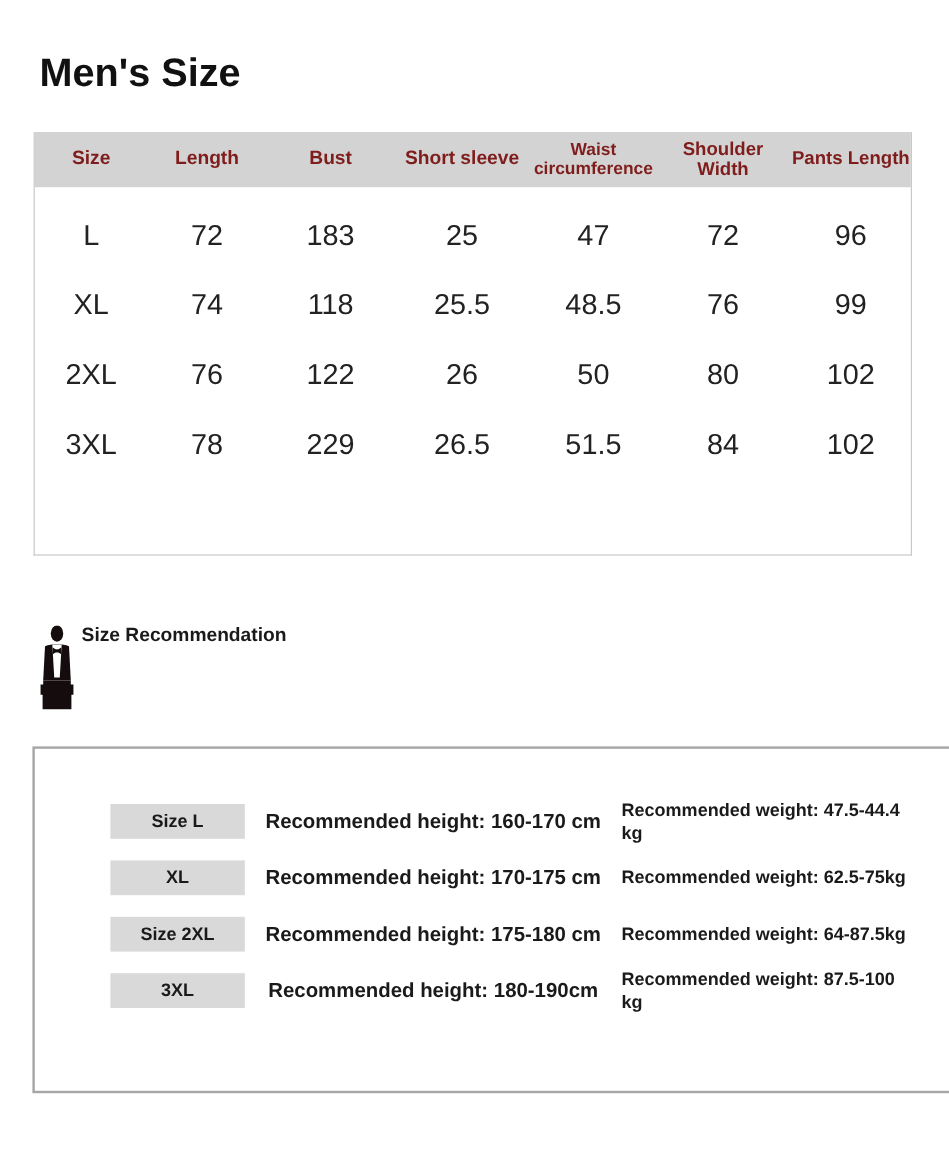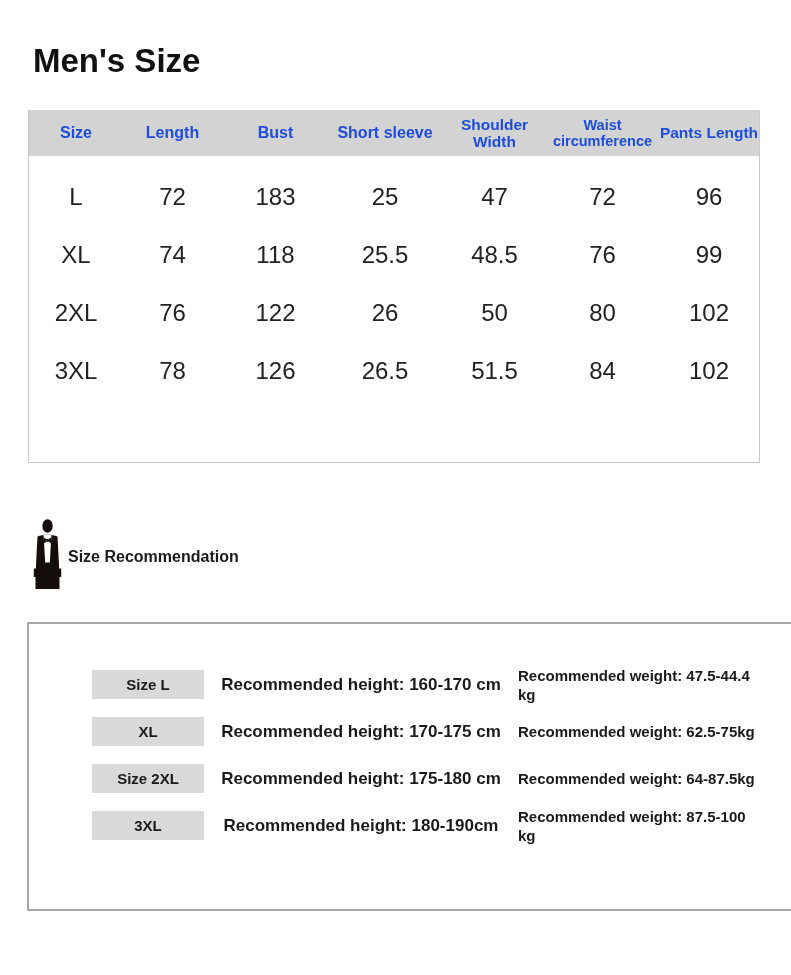--- a/index.html
+++ b/index.html
@@ -35,42 +35,42 @@
     grid-template-columns: 94px 99px 107px 112px 107px 109px 104px;
     background: #d3d3d3;
     min-height: 46px;
     align-items: center;
   }
   .th {
     text-align: center;
     font-weight: 700;
     font-size: 16px;
     line-height: 1.12;
-    color: #1d4ed8;
+    color: #7f1d1d;
   }
   .th.mid   { font-size: 15.5px; }
   .th.small { font-size: 14.5px; }
   .tbody { padding: 12px 0 62px 0; }
   .tr {
     display: grid;
     grid-template-columns: 94px 99px 107px 112px 107px 109px 104px;
     height: 58px;
     align-items: center;
   }
   .td {
     text-align: center;
     font-size: 24px;
     font-weight: 400;
     color: #222;
   }
 
   
   .rec-heading {
     display: flex;
-    align-items: center;
+    align-items: flex-start;
     gap: 6px;
     margin: 58px 0 0 33px;
     height: 72px;
   }
   .rec-heading .label {
     font-size: 16px;
     font-weight: 700;
     color: #1a1a1a;
   }
 
@@ -119,22 +119,22 @@
 <body>
 
 <h1 class="page-title">Men's Size</h1>
 
 <div class="size-table">
   <div class="thead">
     <div class="th">Size</div>
     <div class="th">Length</div>
     <div class="th">Bust</div>
     <div class="th">Short sleeve</div>
+    <div class="th small">Waist circumference</div>
     <div class="th mid">Shoulder Width</div>
-    <div class="th small">Waist circumference</div>
     <div class="th mid">Pants Length</div>
   </div>
   <div class="tbody">
     <div class="tr">
       <div class="td">L</div>
       <div class="td">72</div>
       <div class="td">183</div>
       <div class="td">25</div>
       <div class="td">47</div>
       <div class="td">72</div>
@@ -154,21 +154,21 @@
       <div class="td">76</div>
       <div class="td">122</div>
       <div class="td">26</div>
       <div class="td">50</div>
       <div class="td">80</div>
       <div class="td">102</div>
     </div>
     <div class="tr">
       <div class="td">3XL</div>
       <div class="td">78</div>
-      <div class="td">126</div>
+      <div class="td">229</div>
       <div class="td">26.5</div>
       <div class="td">51.5</div>
       <div class="td">84</div>
       <div class="td">102</div>
     </div>
   </div>
 </div>
 
 <div class="rec-heading">
   <span>

